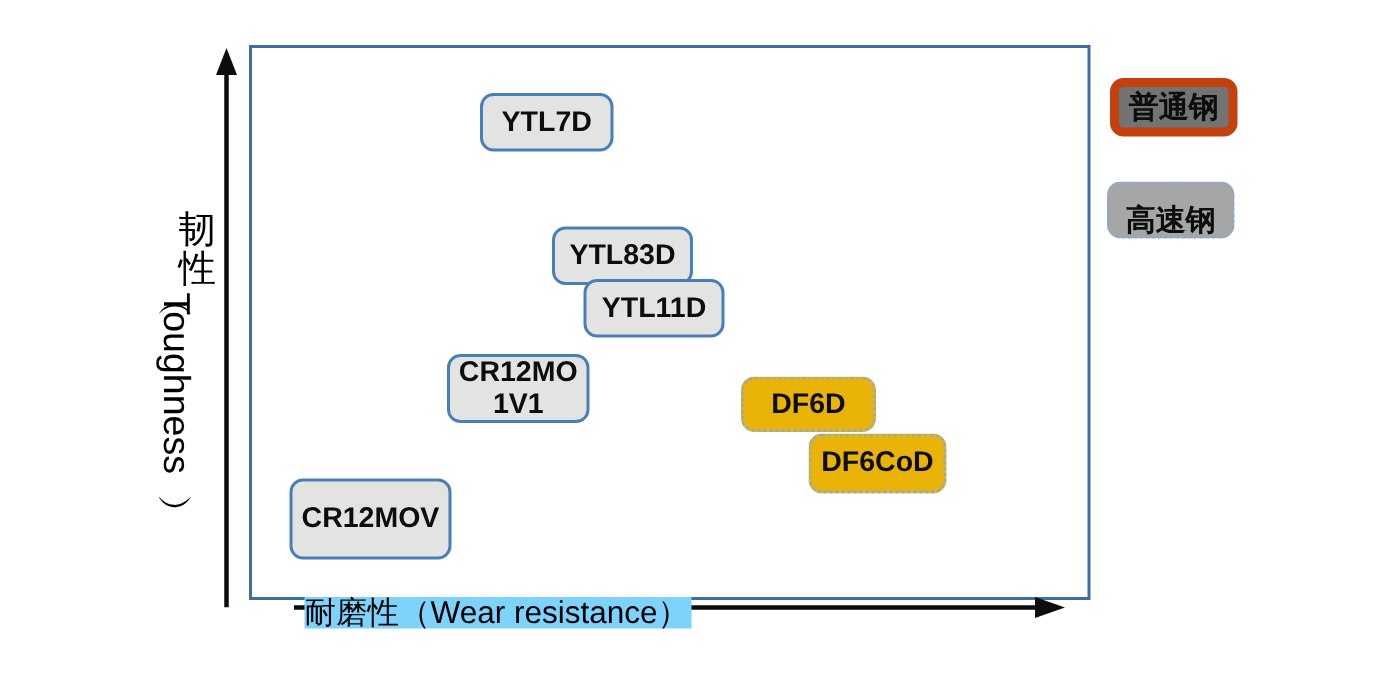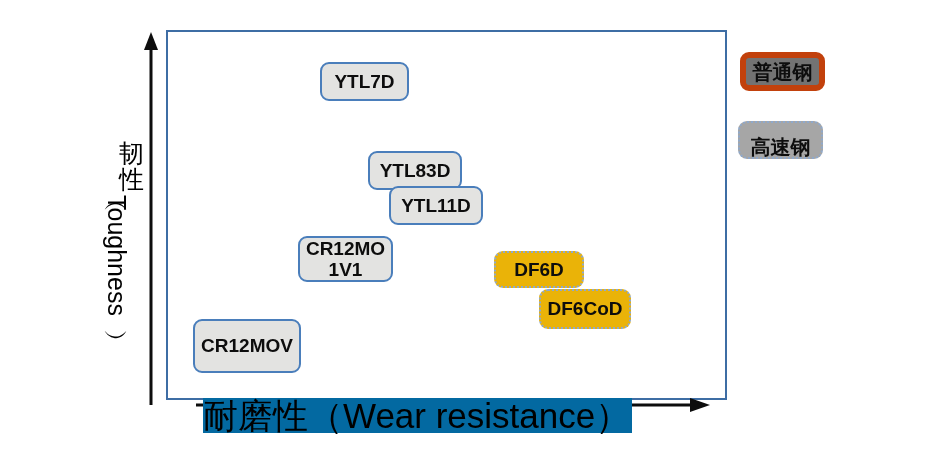--- a/index.html
+++ b/index.html
@@ -73,24 +73,24 @@
     line-height: 1.0;
     margin-top: 2px;
     letter-spacing: 0px;
     white-space: nowrap;
   }
 
   .x-axis-title {
     position: absolute;
     left: 203px;
     top: 398px;
-    font-size: 35px;
+    font-size: 21px;
     color: #000000;
     white-space: nowrap;
-    background: #0369a1;
+    background: #7dd3fc;
     padding-right: 2px;
     line-height: 1;
   }
 
   
   .node {
     position: absolute;
     box-sizing: border-box;
     display: flex;
     align-items: center;

